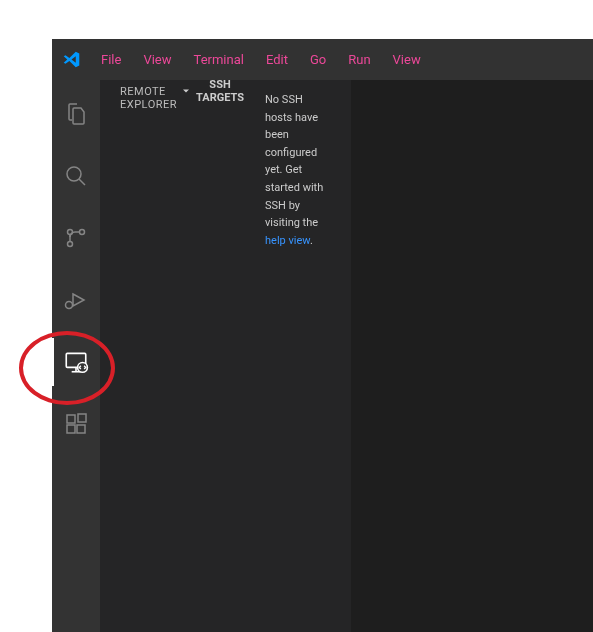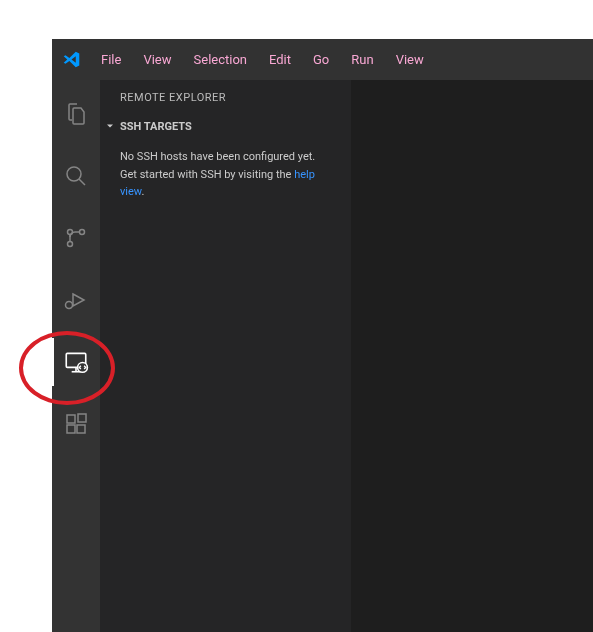--- a/index.html
+++ b/index.html
@@ -33,21 +33,21 @@
       width: 18px;
       height: 18px;
       margin-right: 8px;
       display: flex;
       align-items: center;
       justify-content: center;
     }
     .menubar .menu-item {
       padding: 4px 9px;
       cursor: pointer;
-      color: #f9a8d4;
+      color: #ec4899;
       text-align: right;
     }
     .main {
       display: flex;
       height: calc(100% - 41px);
     }
     .activitybar {
       width: 48px;
       background: #333333;
       display: flex;
@@ -77,41 +77,42 @@
       bottom: 0;
       width: 2px;
       background: #ffffff;
     }
     .sidebar {
       width: 251px;
       background: #252526;
       color: #cccccc;
       font-size: 12px;
       display: flex;
-      flex-direction: column;
+      flex-direction: row;
     }
     .sidebar-title {
       height: 35px;
       display: flex;
       align-items: center;
       padding-left: 20px;
       font-size: 11px;
       letter-spacing: 0.5px;
       color: #bbbbbb;
     }
     .section-header {
       height: 22px;
       display: flex;
       align-items: center;
       padding-left: 3px;
       font-size: 11px;
       font-weight: 700;
       color: #cccccc;
       cursor: pointer;
       gap: 3px;
+      text-align: center;
     }
     .section-header .chevron {
       width: 14px;
       height: 14px;
       display: flex;
       align-items: center;
       justify-content: center;
     }
     .empty-message {
       padding: 11px 20px;
@@ -145,21 +146,21 @@
 
 <div class="wrapper">
   <div class="menubar">
     <div class="logo">
       <svg width="17" height="17" viewBox="0 0 24 24" fill="none">
         <path d="M23 3.5L18 1L9 10L3.5 6L1 7.5L6 12L1 16.5L3.5 18L9 14L18 23L23 20.5V3.5ZM18 16.5L12 12L18 7.5V16.5Z" fill="#0098FF"></path>
       </svg>
     </div>
     <div class="menu-item">File</div>
     <div class="menu-item">View</div>
-    <div class="menu-item">Selection</div>
+    <div class="menu-item">Terminal</div>
     <div class="menu-item">Edit</div>
     <div class="menu-item">Go</div>
     <div class="menu-item">Run</div>
     <div class="menu-item">View</div>
   </div>
 
   <div class="main">
     <div class="activitybar">
       <div class="activity-item">
         <span>

